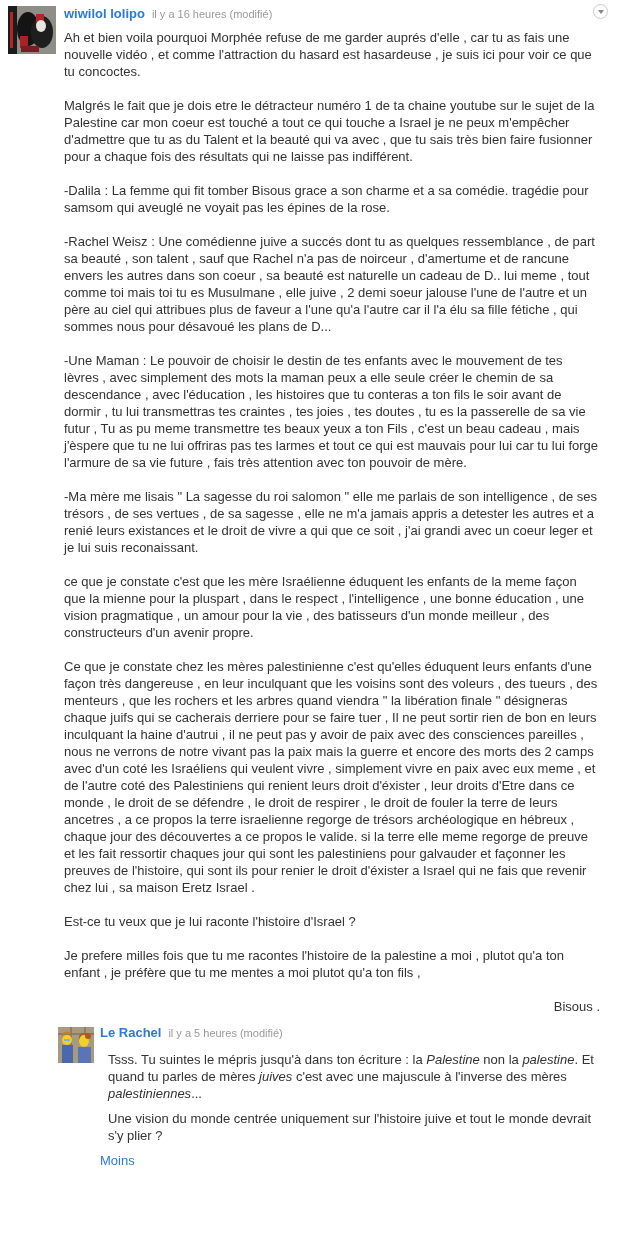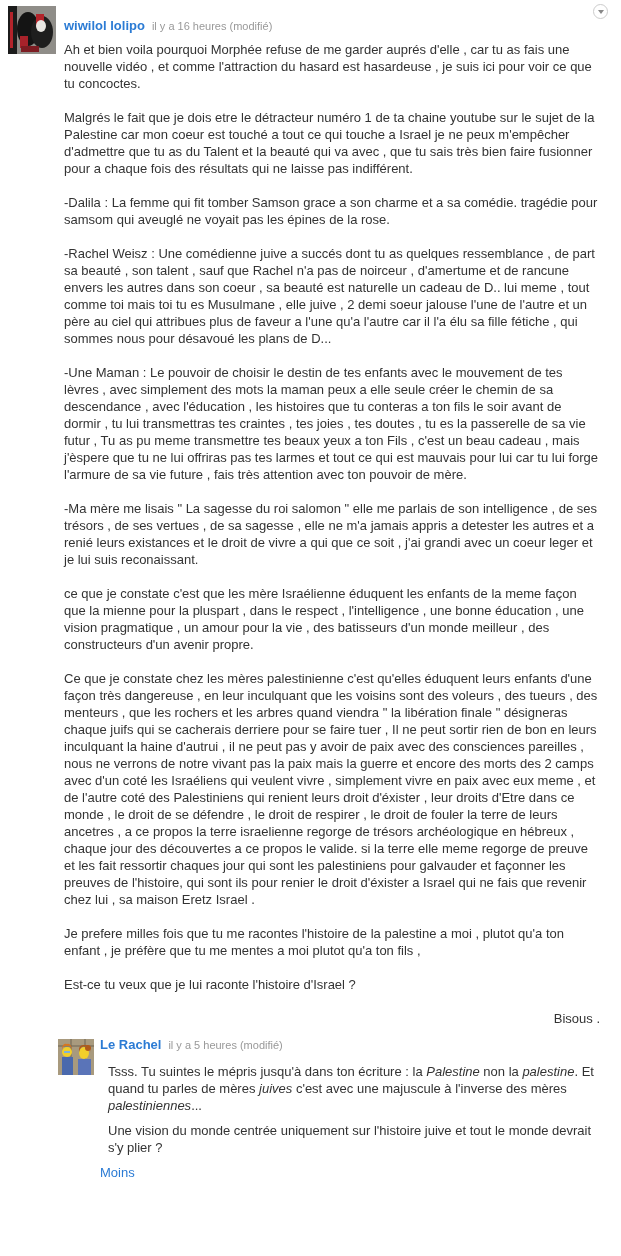--- a/index.html
+++ b/index.html
@@ -5,21 +5,21 @@
   html, body { margin:0; padding:0; }
   body {
     width:621px; height:1256px; overflow:hidden; position:relative;
     background:#ffffff;
     font-family:"Liberation Sans", sans-serif;
     font-size:13px; color:#333333;
   }
   .comment-thread { position:relative; }
 
   
-  .comment { position:relative; padding-top:18px; }
+  .comment { position:relative; padding-top:6px; }
   .avatar-main {
     position:absolute; left:8px; top:6px; width:48px; height:48px;
     overflow:hidden; cursor:pointer;
   }
   .comment-body { margin-left:64px; width:536px; }
   .comment-header { height:18px; margin-bottom:5px; white-space:nowrap; }
   .author-link { color:#2b7bd4; font-weight:bold; font-size:13px; text-decoration:none; cursor:pointer; }
   .timestamp { color:#999999; font-size:11px; margin-left:7px; }
   .comment-text p { margin:0 0 17px 0; line-height:17px; }
   .comment-text p:last-child { margin-bottom:10px;text-align:right; }
@@ -75,28 +75,28 @@
       <span class="chev"></span>
     </div>
 
     <div class="comment-body">
       <div class="comment-header">
         <span class="author-link">wiwilol lolipo</span><span class="timestamp">il y a 16 heures (modifié)</span>
       </div>
       <div class="comment-text">
         <p>Ah et bien voila pourquoi Morphée refuse de me garder auprés d'elle , car tu as fais une nouvelle vidéo , et comme l'attraction du hasard est hasardeuse , je suis ici pour voir ce que tu concoctes.</p>
         <p>Malgrés le fait que je dois etre le détracteur numéro 1 de ta chaine youtube sur le sujet de la Palestine car mon coeur est touché a tout ce qui touche a Israel je ne peux m'empêcher d'admettre que tu as du Talent et la beauté qui va avec , que tu sais très bien faire fusionner pour a chaque fois des résultats qui ne laisse pas indifférent.</p>
-        <p>-Dalila : La femme qui fit tomber Samson grace a son charme et a sa comédie. tragédie pour samsom qui aveuglé ne voyait pas les épines de la rose.</p>
+        <p>-Dalila : La femme qui fit tomber Bisous grace a son charme et a sa comédie. tragédie pour samsom qui aveuglé ne voyait pas les épines de la rose.</p>
         <p>-Rachel Weisz : Une comédienne juive a succés dont tu as quelques ressemblance , de part sa beauté , son talent , sauf que Rachel n'a pas de noirceur , d'amertume et de rancune envers les autres dans son coeur , sa beauté est naturelle un cadeau de D.. lui meme , tout comme toi mais toi tu es Musulmane , elle juive , 2 demi soeur jalouse l'une de l'autre et un père au ciel qui attribues plus de faveur a l'une qu'a l'autre car il l'a élu sa fille fétiche , qui sommes nous pour désavoué les plans de D...</p>
         <p>-Une Maman : Le pouvoir de choisir le destin de tes enfants avec le mouvement de tes lèvres , avec simplement des mots la maman peux a elle seule créer le chemin de sa descendance , avec l'éducation , les histoires que tu conteras a ton fils le soir avant de dormir , tu lui transmettras tes craintes , tes joies , tes doutes , tu es la passerelle de sa vie futur , Tu as pu meme transmettre tes beaux yeux a ton Fils , c'est un beau cadeau , mais j'èspere que tu ne lui offriras pas tes larmes et tout ce qui est mauvais pour lui car tu lui forge l'armure de sa vie future , fais très attention avec ton pouvoir de mère.</p>
         <p>-Ma mère me lisais " La sagesse du roi salomon " elle me parlais de son intelligence , de ses trésors , de ses vertues , de sa sagesse , elle ne m'a jamais appris a detester les autres et a renié leurs existances et le droit de vivre a qui que ce soit  , j'ai grandi avec un coeur leger et je lui suis reconaissant.</p>
         <p>ce que je constate c'est que les mère Israélienne éduquent les enfants de la meme façon que la mienne pour la pluspart , dans le respect , l'intelligence , une bonne éducation , une vision pragmatique , un amour pour la vie , des batisseurs d'un monde meilleur , des constructeurs d'un avenir propre.</p>
         <p>Ce que je constate chez les mères palestinienne c'est qu'elles éduquent leurs enfants d'une façon très dangereuse , en leur inculquant que les voisins sont des voleurs , des tueurs , des menteurs , que les rochers et les arbres quand viendra " la libération finale " désigneras chaque juifs qui se cacherais derriere pour se faire tuer , Il ne peut sortir rien de bon en leurs inculquant la haine d'autrui , il ne peut pas y avoir de paix avec des consciences pareilles , nous ne verrons de notre vivant pas la paix mais la guerre et encore des morts des 2 camps avec d'un coté les Israéliens qui veulent vivre , simplement vivre en paix avec eux meme , et de l'autre coté des Palestiniens qui renient leurs droit d'éxister , leur droits d'Etre dans ce monde , le droit de se défendre , le droit de respirer , le droit de fouler la terre de leurs ancetres , a ce propos la terre israelienne regorge de trésors archéologique en hébreux , chaque jour des découvertes a ce propos le valide. si la terre elle meme regorge de preuve et les fait ressortir chaques jour qui sont les palestiniens pour galvauder et façonner les preuves de l'histoire, qui sont ils pour renier le droit d'éxister a Israel qui ne fais que revenir chez lui , sa maison Eretz Israel  .</p>
+        <p>Est-ce tu veux que je lui raconte l'histoire d'Israel ?</p>
         <p>Je prefere milles fois que tu me racontes l'histoire de la palestine a moi , plutot qu'a ton enfant , je préfère que tu me mentes a moi plutot qu'a ton fils ,</p>
-        <p>Est-ce tu veux que je lui raconte l'histoire d'Israel ?</p>
         <p>Bisous .</p>
       </div>
     </div>
   </div>
 
   <div class="reply">
 
     <div class="avatar-reply">
       <svg width="36" height="36" viewBox="0 0 36 36" xmlns="http://www.w3.org/2000/svg">
         <rect width="36" height="36" fill="#a89a7e"></rect>

